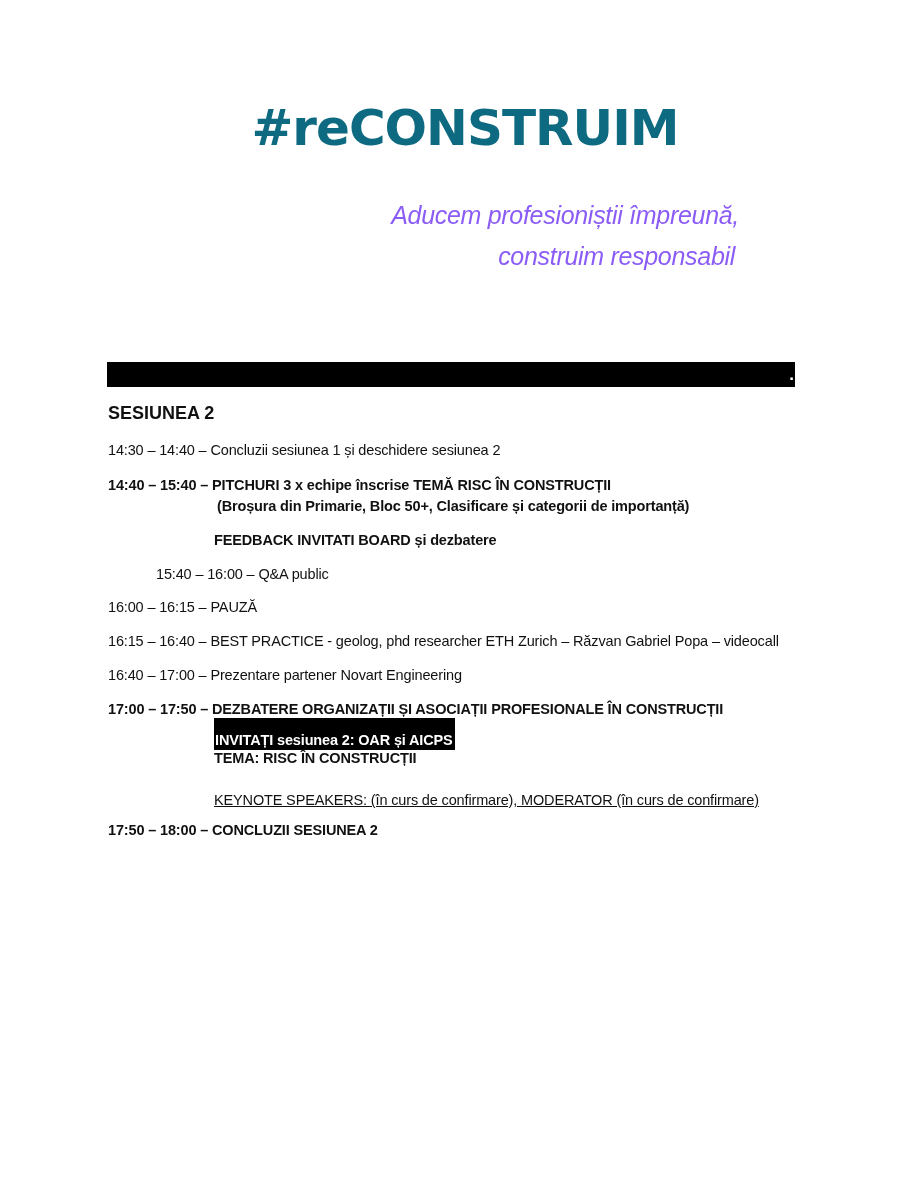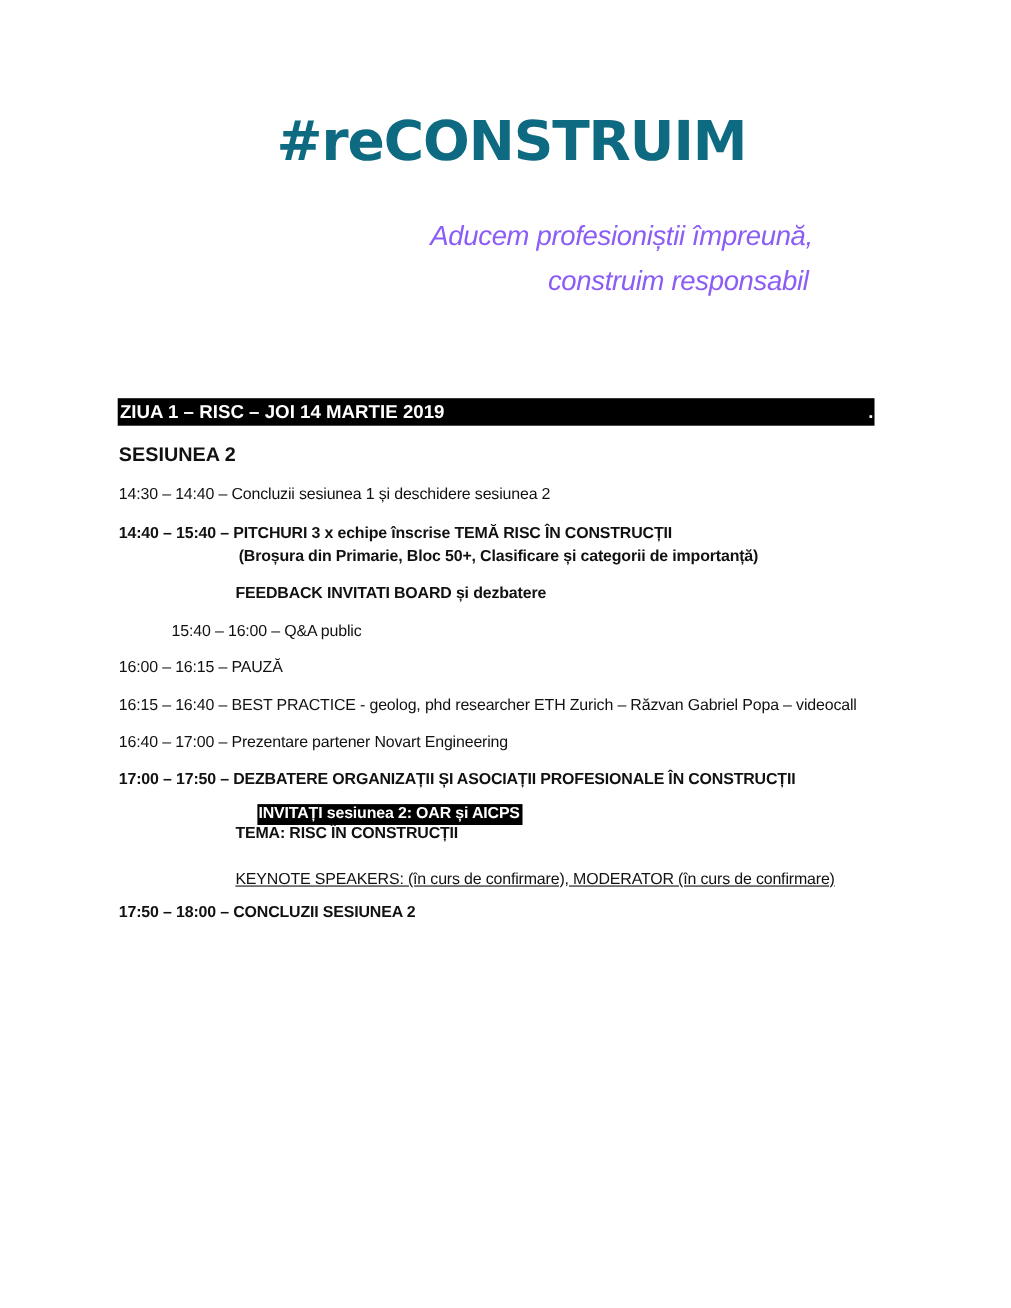--- a/index.html
+++ b/index.html
@@ -79,33 +79,31 @@
       color: #111111;
       white-space: nowrap;
       letter-spacing: -0.15px;
     }
     .line.bold { font-weight: bold; }
     .line.indent { left: 214px; }
     .line.indent2 { left: 217px; }
     .highlight {
       background: #000000;
       color: #ffffff;
-      padding: 1px 2px 2px 1px;
-      margin-left: 20px;
+      padding: 14px 2px 2px 1px;
     }
   </style>
 </head>
 <body>
 
 <div class="brand-title">#reCONSTRUIM</div>
 <div class="tagline l1">Aducem profesioniștii împreună,</div>
 <div class="tagline l2">construim responsabil</div>
 
 <div class="day-bar">
-  <span>ZIUA 1 – RISC – JOI 14 MARTIE 2019</span>
   <span class="dot">.</span>
 </div>
 
 <div class="session-title">SESIUNEA 2</div>
 
 <div class="line" style="top:442px;">
   <span>14:30 – 14:40 – </span><span>Concluzii sesiunea 1 și deschidere sesiunea 2</span>
 </div>
 
 <div class="line bold" style="top:477px;">

